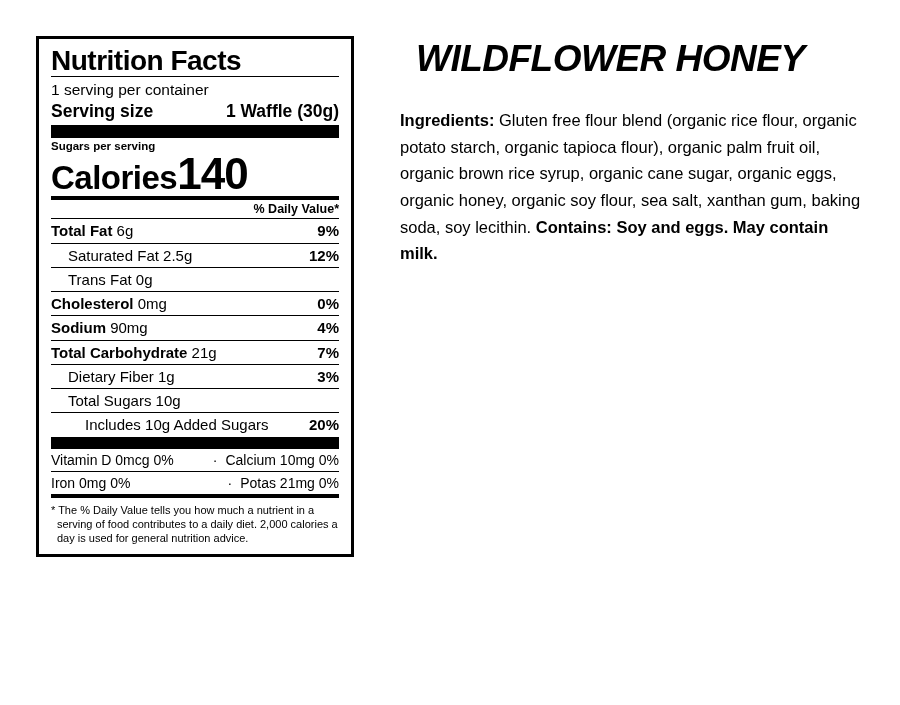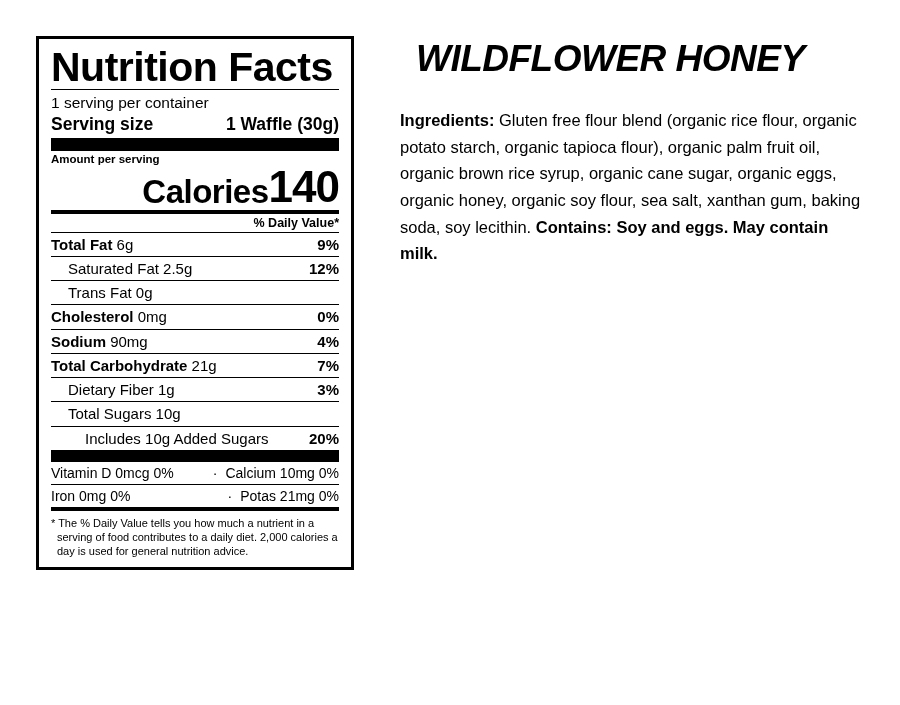--- a/index.html
+++ b/index.html
@@ -24,21 +24,21 @@
     width: 318px;
     box-sizing: border-box;
     border: 3px solid #000;
     background: #fff;
     padding: 6px 12px 8px 12px;
   }
 
   .nf-title {
     font-family: "Liberation Sans", sans-serif;
     font-weight: bold;
-    font-size: 41px;
+    font-size: 28px;
     line-height: 1.02;
     letter-spacing: -0.5px;
     margin: 2px 0 0 0;
     white-space: nowrap;
   }
 
   .rule-thin   { border-bottom: 1px solid #000; }
   .rule-med    { border-bottom: 4px solid #000; }
   .rule-thick  { border-bottom: 13px solid #000; }
   .rule-thick2 { border-bottom: 11px solid #000; }
@@ -60,21 +60,21 @@
 
   .nf-amount {
     font-size: 11.5px;
     font-weight: bold;
     padding-top: 2px;
     line-height: 1.1;
   }
 
   .nf-calories-row {
     display: flex;
-    justify-content: flex-end;
+    justify-content: flex-start;
     align-items: flex-end;
     padding-bottom: 2px;
   }
   .nf-calories-label {
     font-weight: bold;
     font-size: 33px;
     line-height: 1;
     letter-spacing: -0.5px;
   }
   .nf-calories-value {
@@ -159,21 +159,21 @@
 
   <div class="nf-servings">1 serving per container</div>
 
   <div class="nf-serving-size">
     <span>Serving size</span>
     <span>1 Waffle (30g)</span>
   </div>
 
   <div class="rule-thick"></div>
 
-  <div class="nf-amount">Amount per serving</div>
+  <div class="nf-amount">Sugars per serving</div>
 
   <div class="nf-calories-row">
     <span class="nf-calories-label">Calories</span>
     <span class="nf-calories-value">140</span>
   </div>
 
   <div class="rule-med"></div>
 
   <div class="nf-dv-head">% Daily Value*</div>
 

